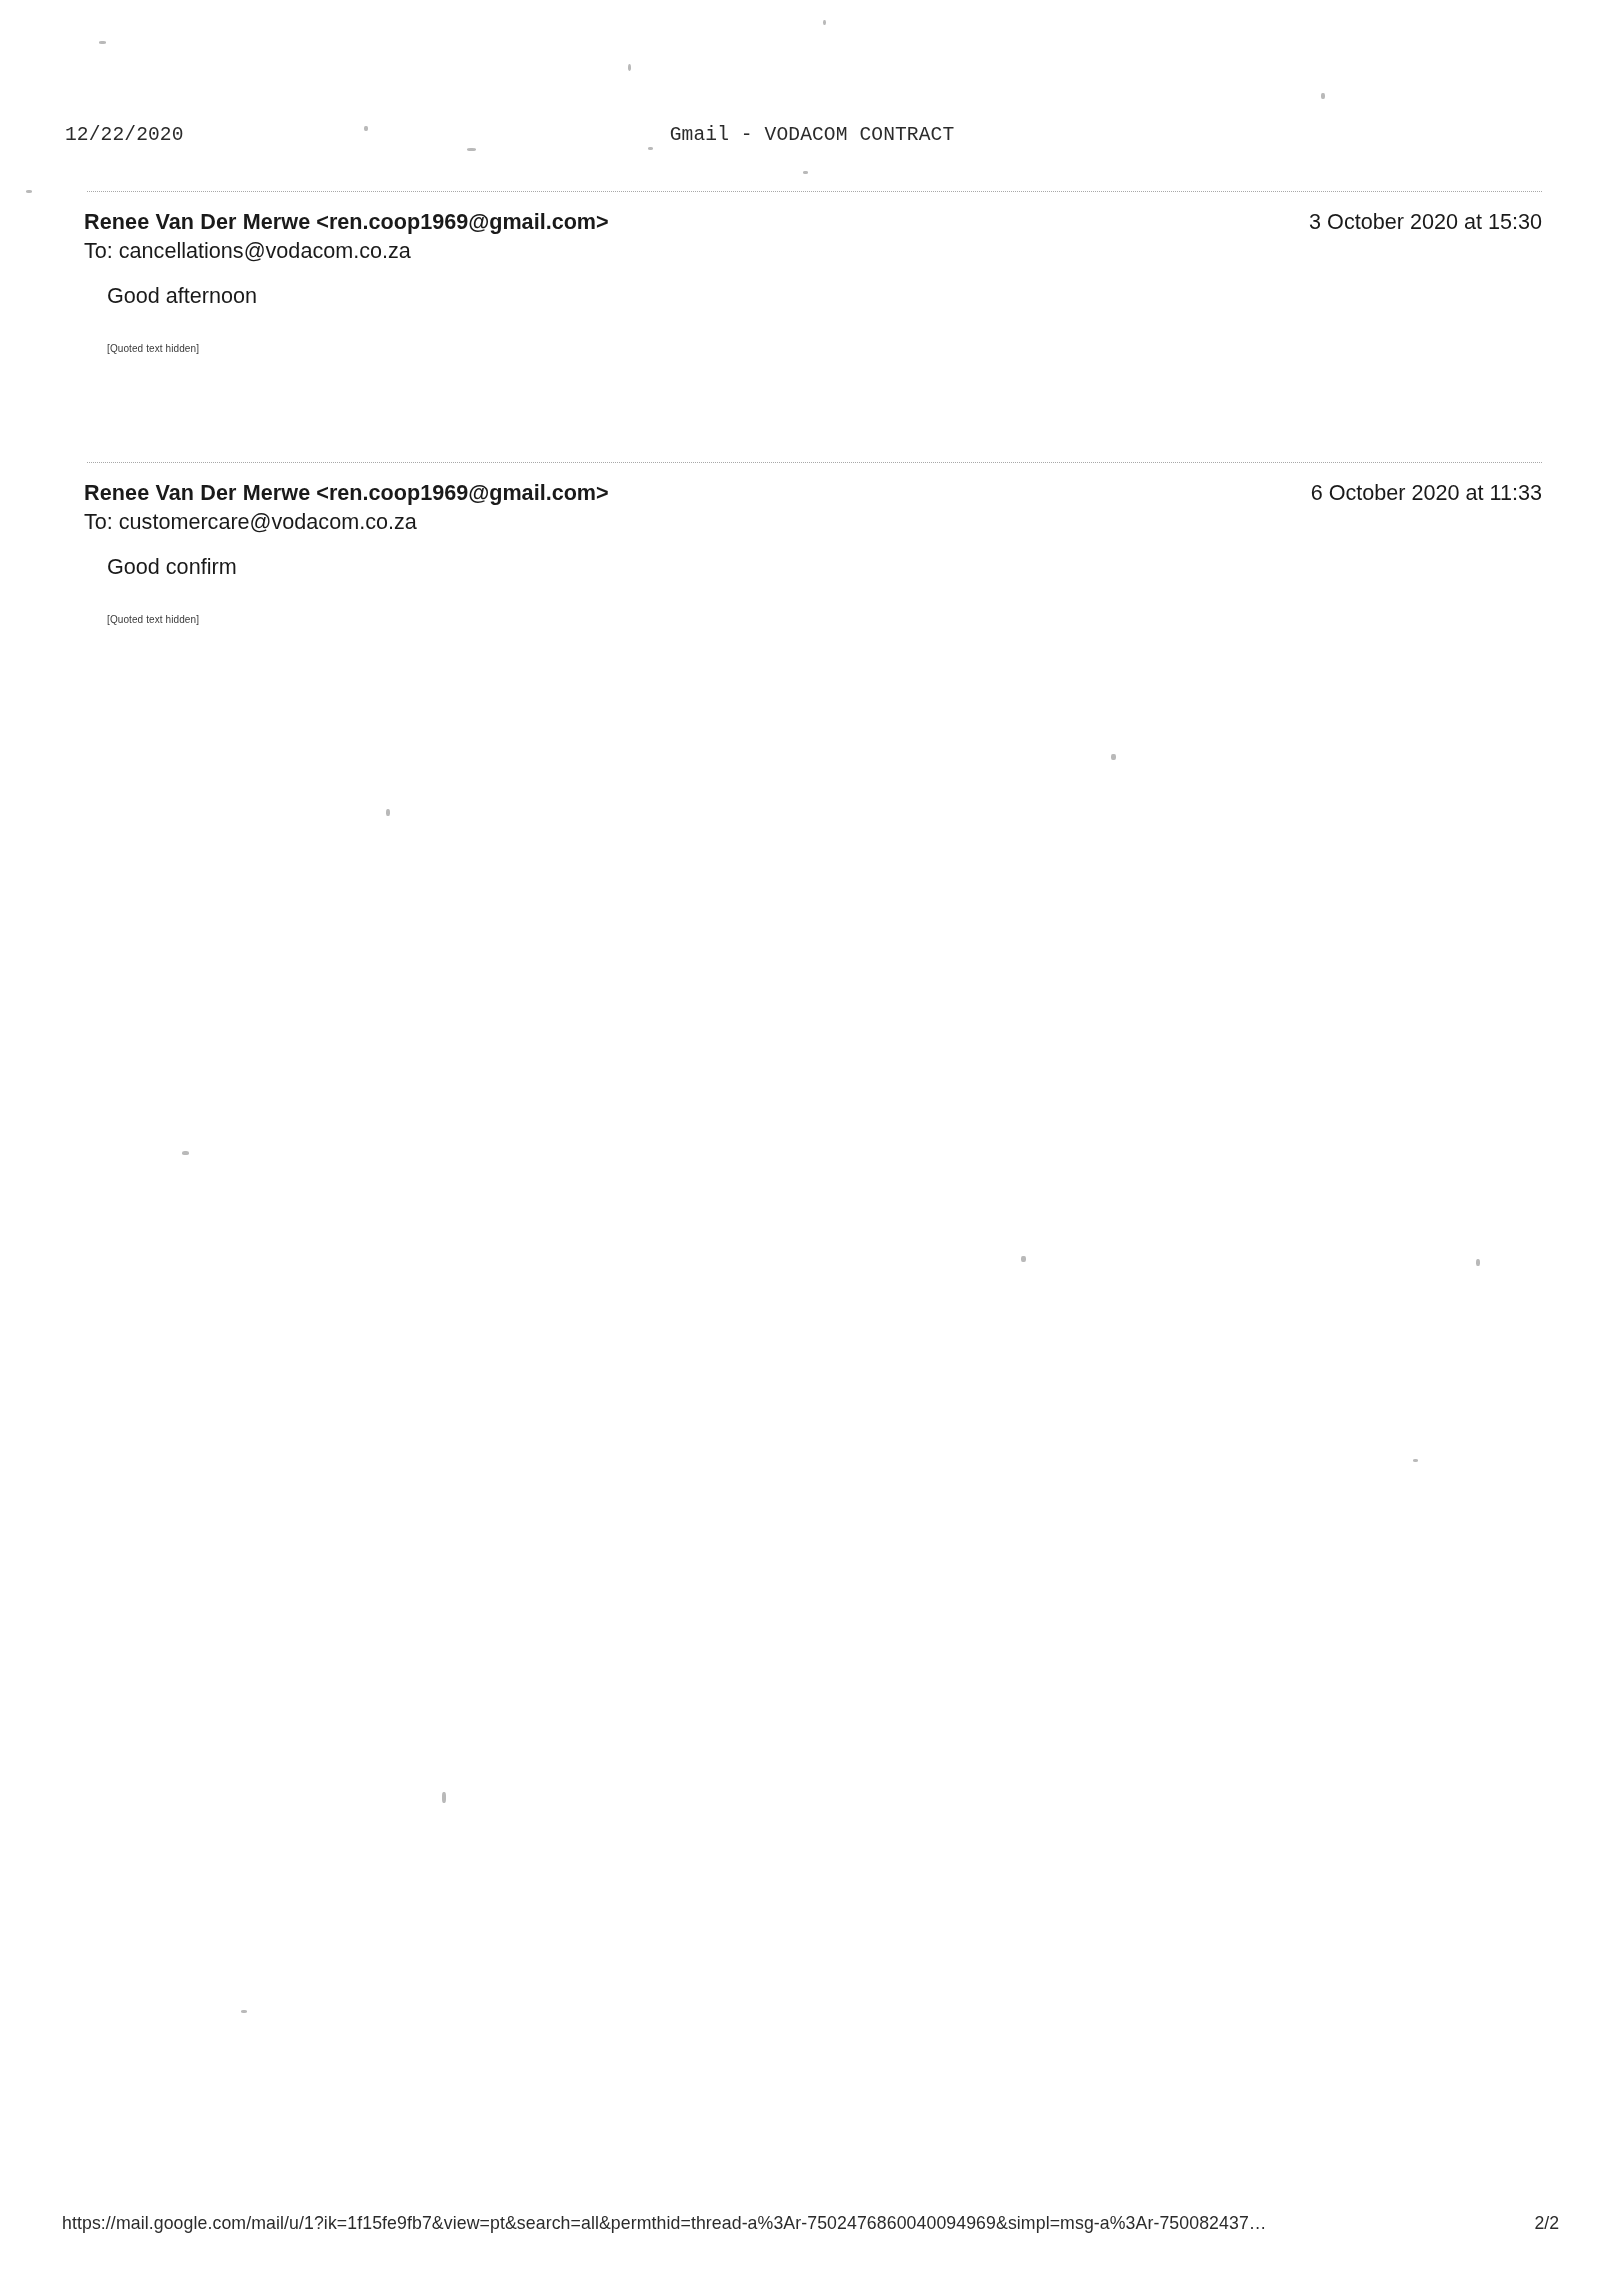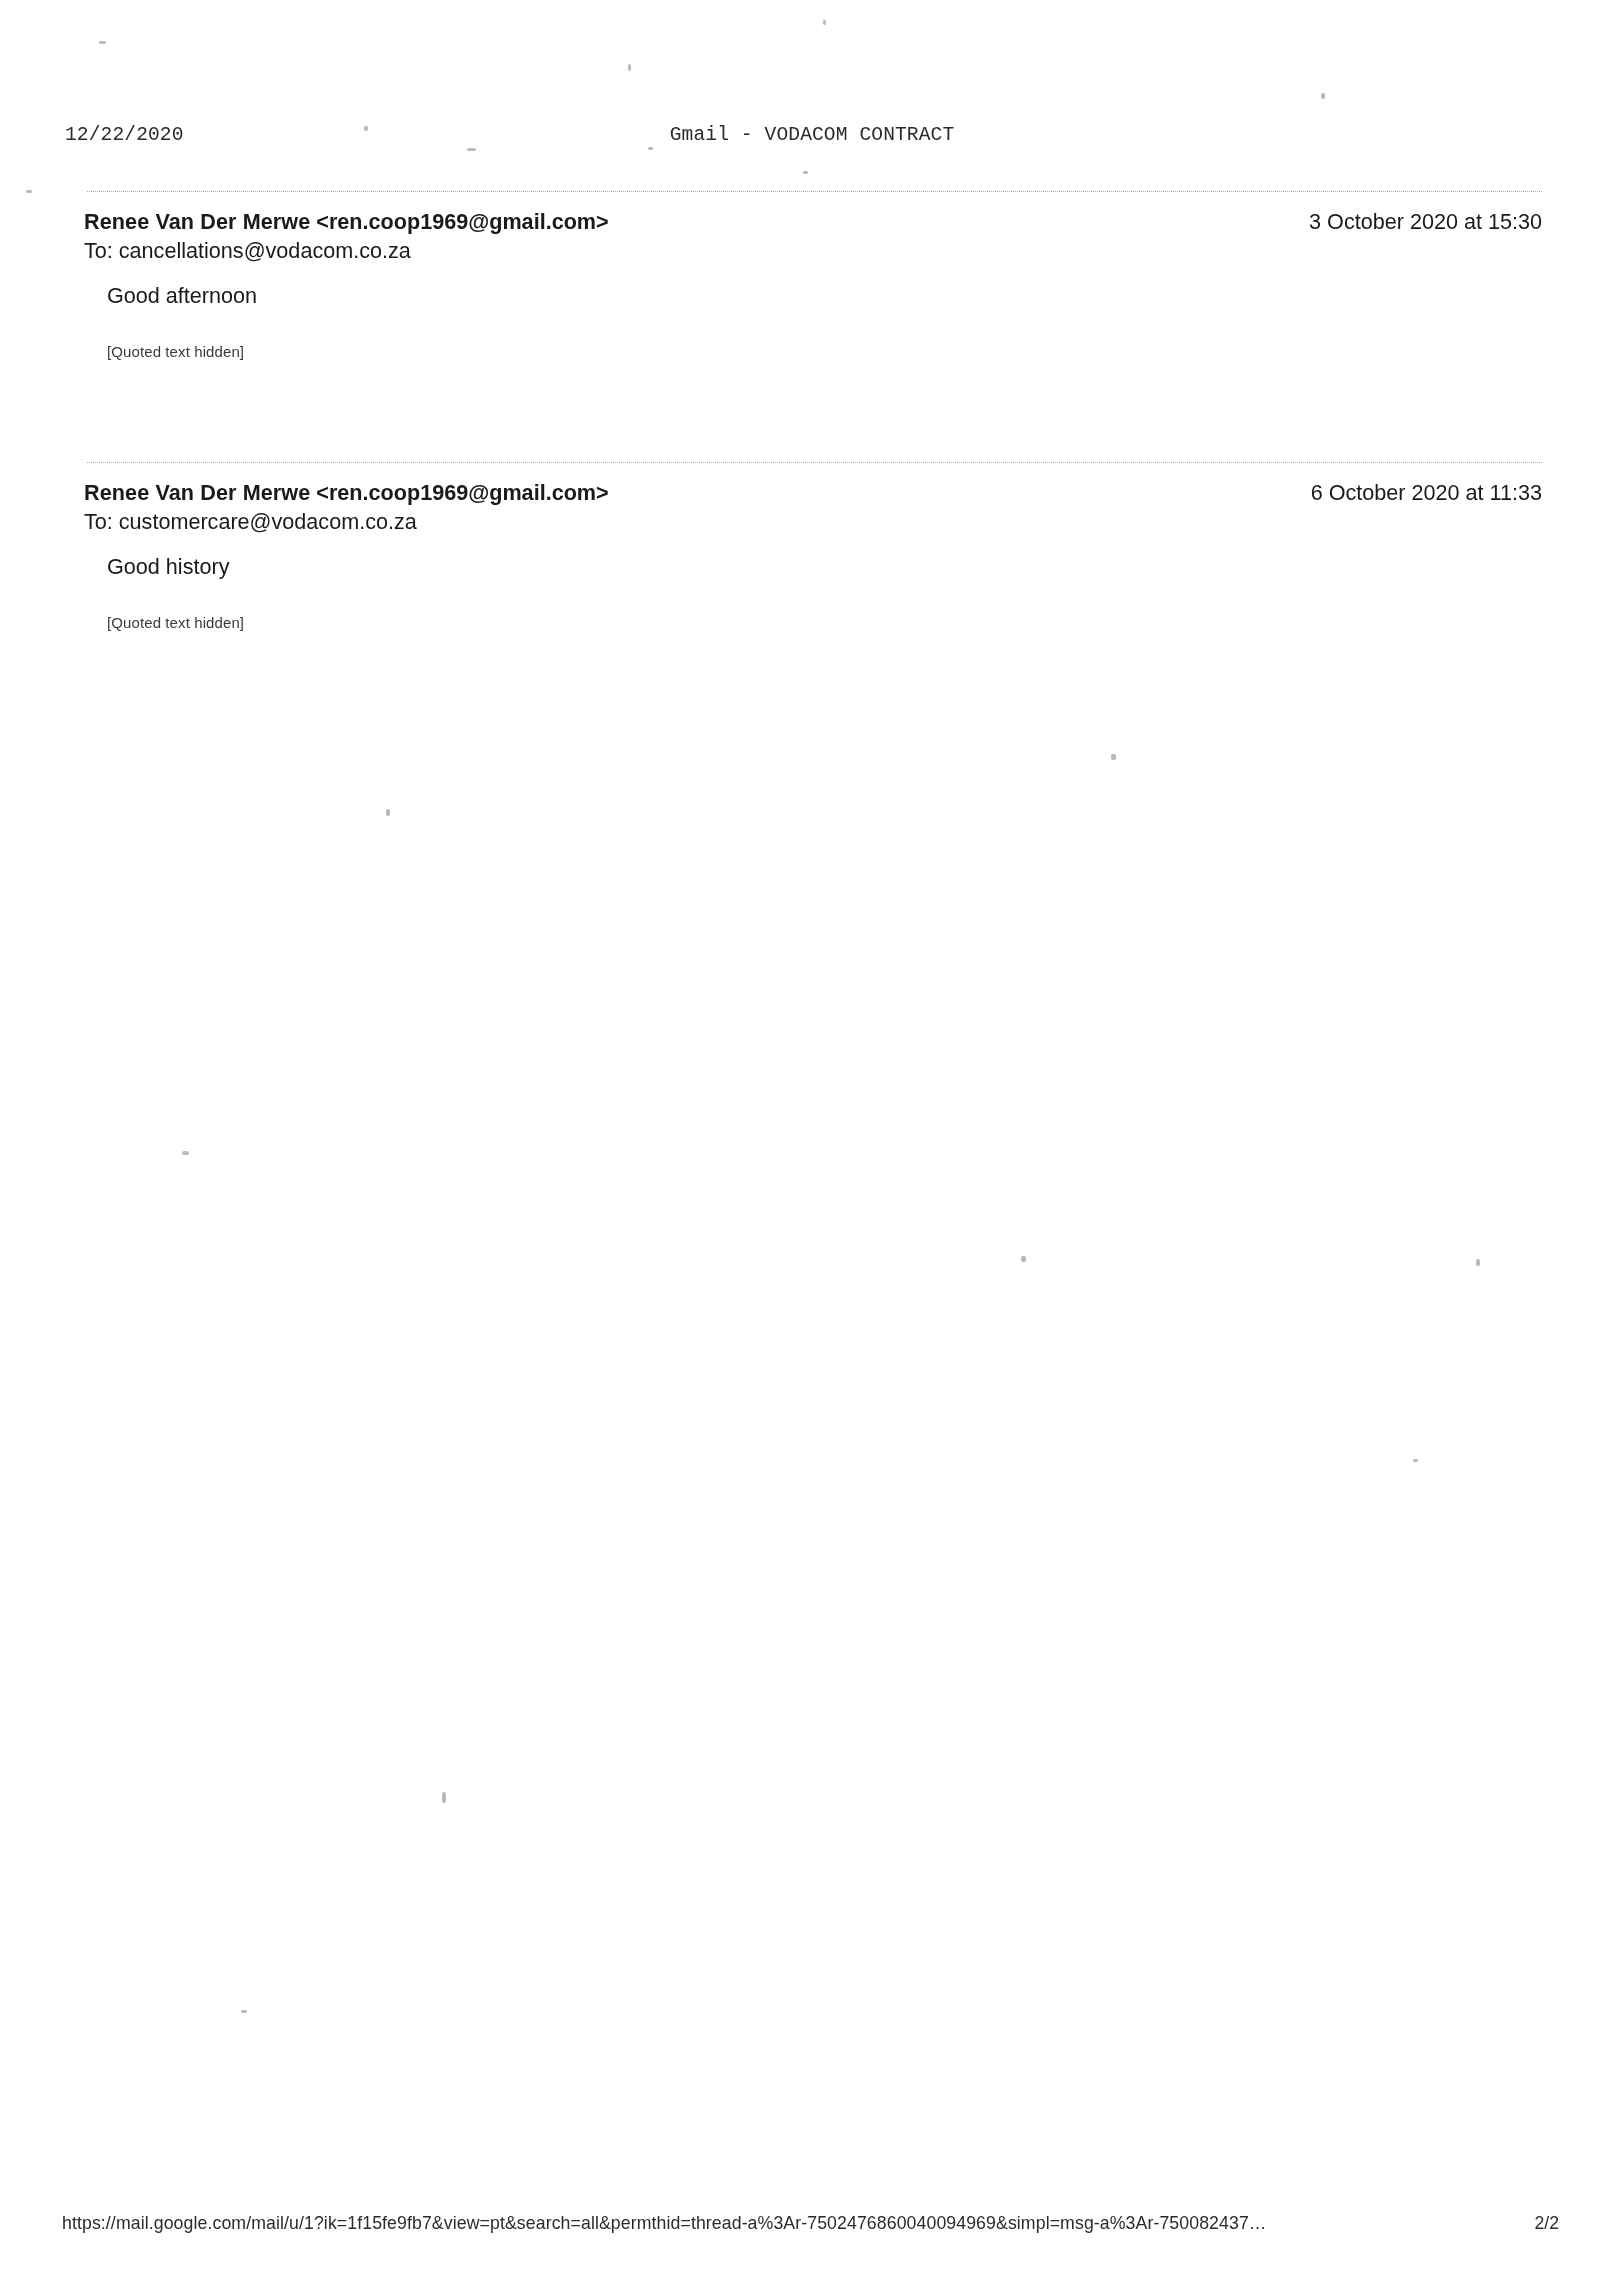--- a/index.html
+++ b/index.html
@@ -112,21 +112,21 @@
   .greeting {
     font-size: 21.6px;
     margin-bottom: 34px;
   }
   .para {
     font-size: 21.6px;
     line-height: 1.28;
     max-width: 1406px;
   }
   .quoted {
-    font-size: 15px;
+    font-size: 10px;
     color: #3a3a3a;
     margin-top: 0;
     letter-spacing: 0.1px;
   }
 
   .footer {
     position: absolute;
     left: 62px;
     right: 65px;
     bottom: 58px;
@@ -199,21 +199,21 @@
   <div class="msg msg-2">
     <div class="msg-head">
       <div class="sender-line">
         <span class="sender-name">Renee Van Der Merwe</span>
         <span class="sender-email">&lt;ren.coop1969@gmail.com&gt;</span>
       </div>
       <div class="to-line">To: customercare@vodacom.co.za</div>
       <div class="msg-date">6 October 2020 at 11:33</div>
     </div>
     <div class="msg-body">
-      <div class="greeting">Good history</div>
+      <div class="greeting">Good confirm</div>
       <div class="quoted">[Quoted text hidden]</div>
     </div>
   </div>
 
   <div class="footer">
     <div class="footer-url">https://mail.google.com/mail/u/1?ik=1f15fe9fb7&amp;view=pt&amp;search=all&amp;permthid=thread-a%3Ar-7502476860040094969&amp;simpl=msg-a%3Ar-750082437…</div>
     <div class="footer-page">2/2</div>
   </div>
 
 </div>

